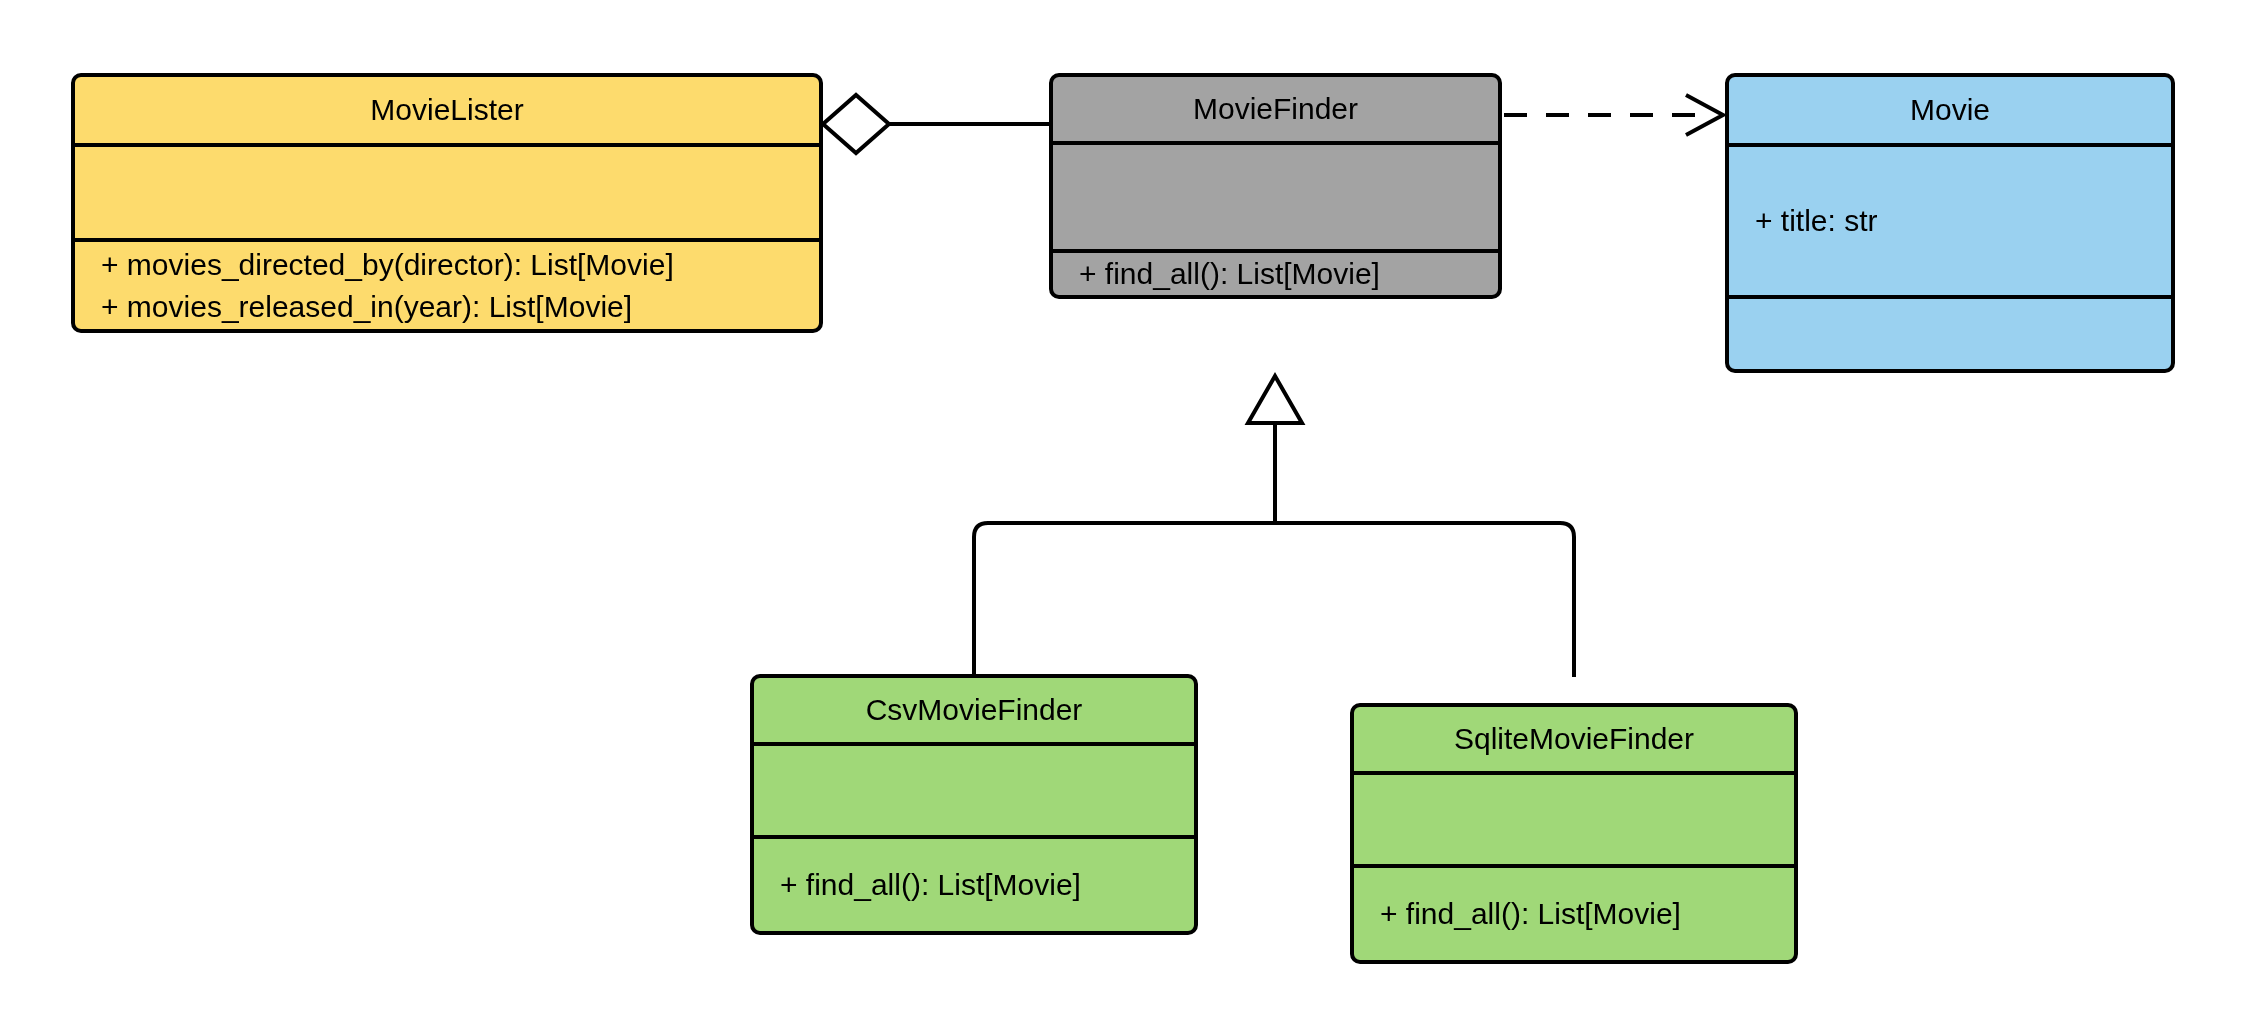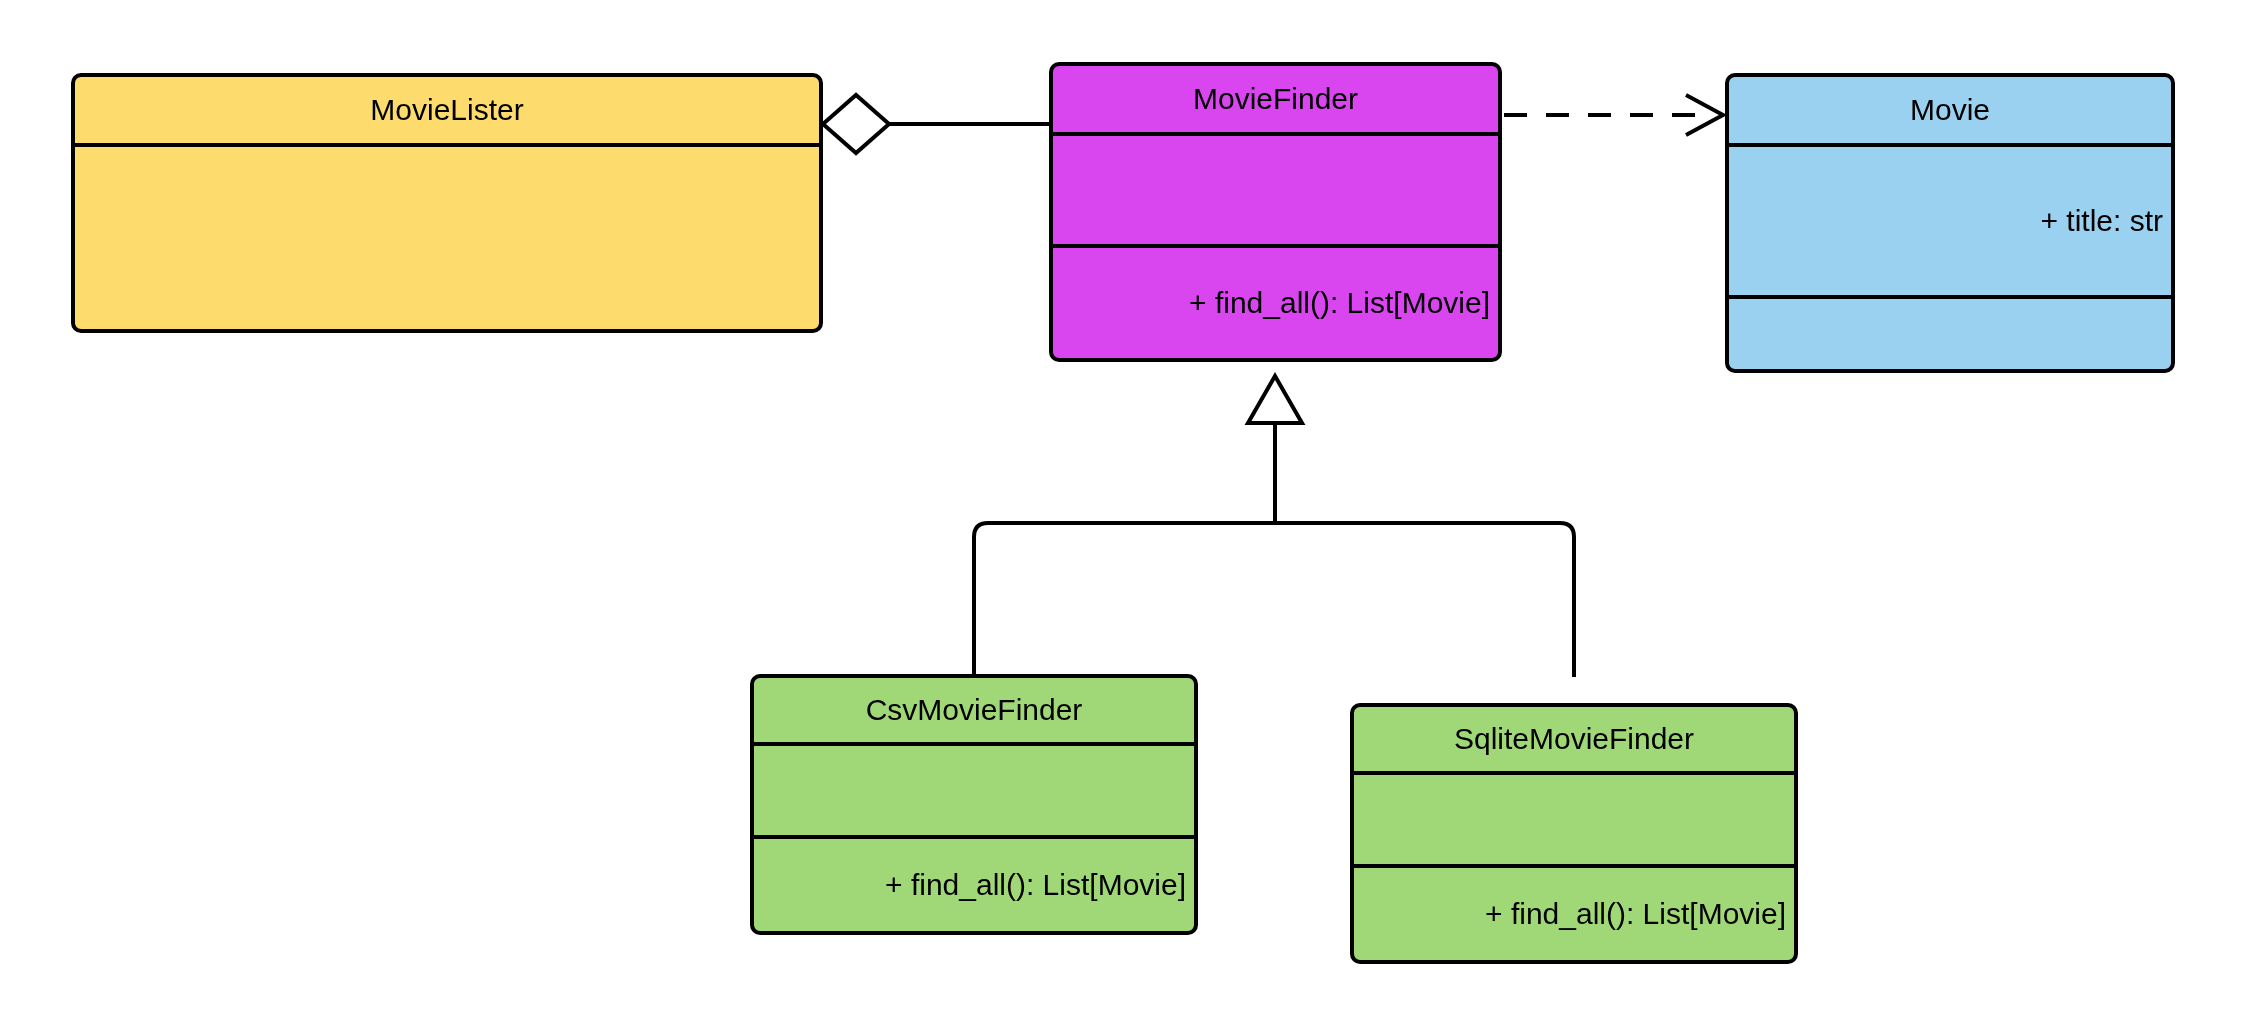--- a/index.html
+++ b/index.html
@@ -39,22 +39,21 @@
     font-size: 30px;
     white-space: nowrap;
   }
   .c-attrs, .c-methods {
     box-sizing: border-box;
     border-top: 4px solid #000000;
     display: flex;
     flex-direction: column;
     justify-content: center;
     padding-left: 26px;
-    padding-right: 8px;
-    text-align: right;
+    padding-right: 24px;
   }
   .c-methods { flex: 1; }
   .member {
     font-size: 30px;
     line-height: 42px;
     white-space: nowrap;
   }
 </style>
 </head>
 <body>
@@ -70,23 +69,27 @@
     <polyline points="1686,95 1723,115 1686,135" fill="none" stroke="#000" stroke-width="4"></polyline>
 
     <path d="M 974 676 L 974 537 Q 974 523 988 523 L 1560 523 Q 1574 523 1574 537 L 1574 677" fill="none" stroke="#000" stroke-width="4"></path>
     <line x1="1275" y1="421" x2="1275" y2="525" stroke="#000" stroke-width="4"></line>
     <polygon points="1275,376 1248,423 1302,423" fill="#ffffff" stroke="#000" stroke-width="4" stroke-linejoin="miter"></polygon>
   </svg>
 
   <div class="uml-class" style="left: 71px; top: 73px; width: 752px; height: 260px; background-color: rgb(253, 219, 109);">
     <div class="c-title" style="height:66px;">MovieLister</div>
     <div class="c-attrs" style="height:95px;"></div>
+    <div class="c-methods">
+      <div class="member">+ movies_directed_by(director): List[Movie]</div>
+      <div class="member">+ movies_released_in(year): List[Movie]</div>
+    </div>
   </div>
 
-  <div class="uml-class" style="left: 1049px; top: 62px; width: 453px; height: 300px; background-color: #d946ef;">
+  <div class="uml-class" style="left: 1049px; top: 73px; width: 453px; height: 226px; background-color: #a3a3a3;">
     <div class="c-title" style="height:66px;">MovieFinder</div>
     <div class="c-attrs" style="height:112px;"></div>
     <div class="c-methods">
       <div class="member">+ find_all(): List[Movie]</div>
     </div>
   </div>
 
   <div class="uml-class" style="left: 1725px; top: 73px; width: 450px; height: 300px; background-color: rgb(154, 209, 240);">
     <div class="c-title" style="height:66px;">Movie</div>
     <div class="c-attrs" style="height:152px;">

